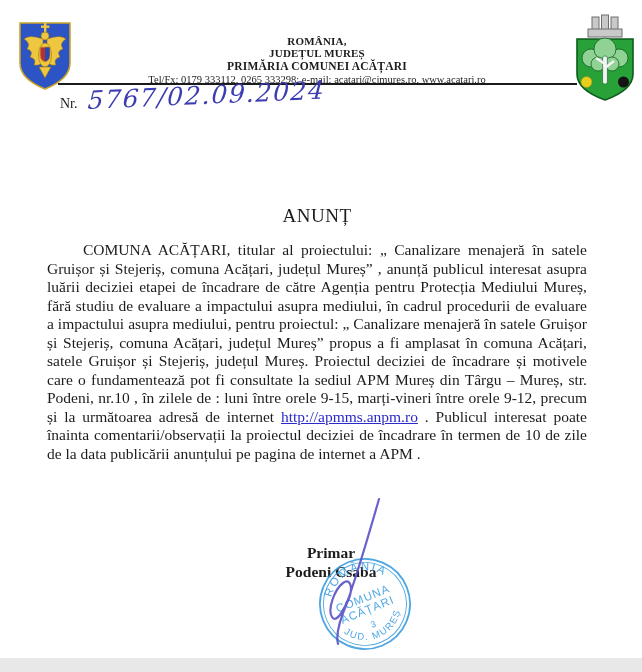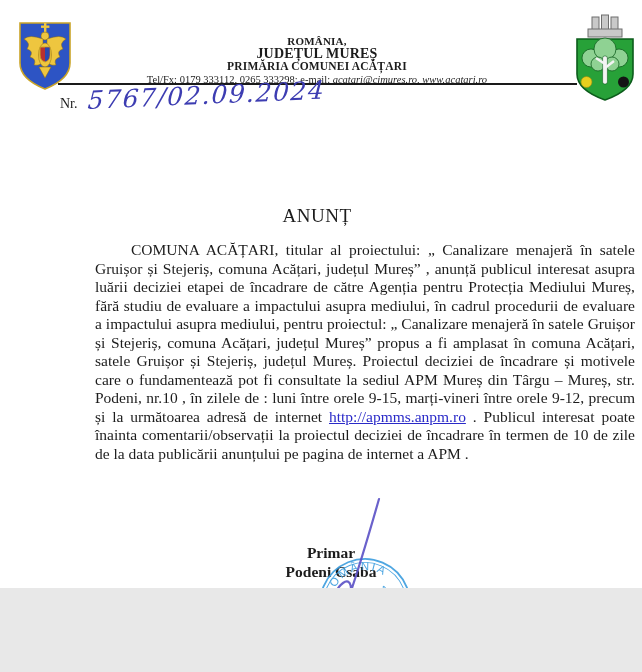--- a/index.html
+++ b/index.html
@@ -1,37 +1,37 @@
 <!DOCTYPE html>
 <html><head>
 <meta charset="utf-8">
 <style>
   html,body{margin:0;padding:0;}
   body{background:#e8e8e8;}
   .page{
     position:relative;
-    width:642px;height:588px;
+    width:642px;height:658px;
     background:#ffffff;
     font-family:"Liberation Serif", serif;
     color:#1c1c1c;
     overflow:hidden;
     margin:0 auto;
   }
   
   .coat-left{position:absolute;left:17px;top:21px;}
   .coat-right{position:absolute;left:574px;top:14px;}
   .hdr{
     position:absolute;left:47px;top:36px;width:540px;
     text-align:center;line-height:11px;
   }
   .hdr .l1{font-size:11px;font-weight:bold;letter-spacing:.2px;}
-  .hdr .l2{font-size:14px;font-weight:bold;letter-spacing:.2px;margin-top:1px;}
+  .hdr .l2{font-size:11px;font-weight:bold;letter-spacing:.2px;margin-top:1px;}
   .hdr .l3{font-size:11.5px;font-weight:bold;letter-spacing:.2px;margin-top:2px;}
   .hdr .l4{font-size:10.5px;margin-top:2px;}
-  .u{text-decoration:underline;font-style:italic;}
+  .u{text-decoration:underline;}
   .hdr-rule{
     position:absolute;left:58px;top:83px;width:519px;height:2px;
     background:#1a1a1a;
   }
   
   .reg{position:absolute;left:60px;top:96px;font-size:14px;}
   .reg .hand{
     position:absolute;left:27px;top:-10px;
     font-family:"DejaVu Serif", serif;
     font-style:italic;
@@ -43,21 +43,21 @@
     transform-origin:left bottom;
   }
   
   .doc-title{
     position:absolute;left:47px;top:205px;width:540px;
     text-align:center;font-size:19px;letter-spacing:.5px;
   }
   .body-par{
     position:absolute;left:47px;top:241px;width:540px;
     font-size:15.5px;line-height:18.5px;
-    text-align:justify;text-indent:36px;margin-left:48px;
+    text-align:justify;text-indent:36px;
   }
   .body-par a{color:#2a2ac8;text-decoration:underline;}
   
   .sig-block{
     position:absolute;left:275px;top:544px;width:112px;
     text-align:center;font-size:15.5px;line-height:18.5px;font-weight:bold;
   }
   .stamp{position:absolute;left:317px;top:556px;}
   .stamp text{font-family:"Liberation Sans", sans-serif;}
   .ink{position:absolute;left:295px;top:493px;}

